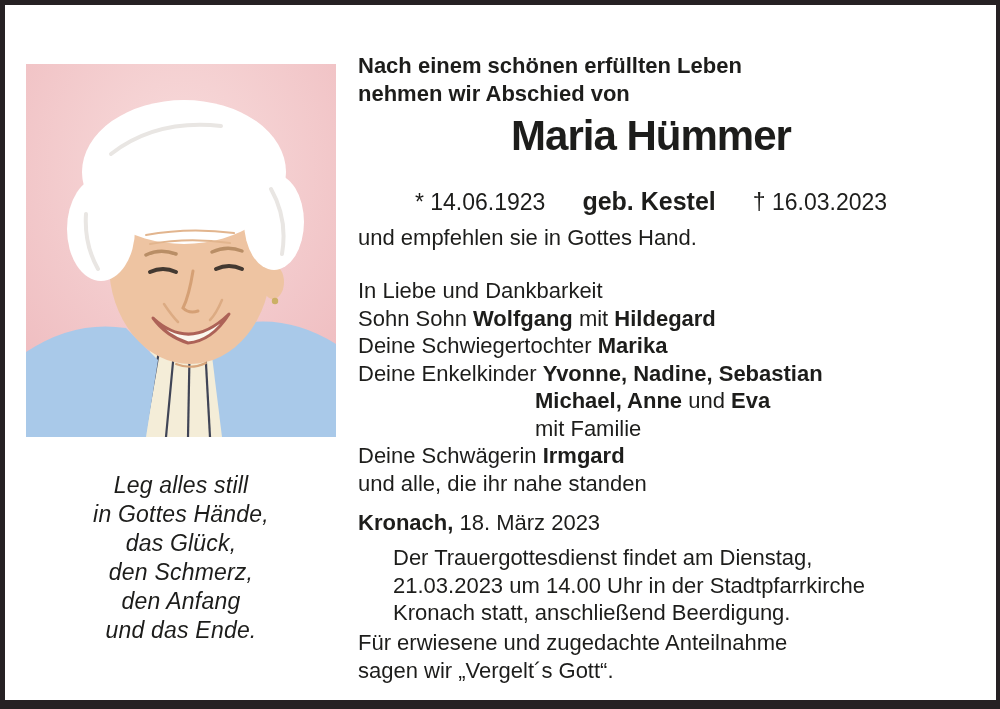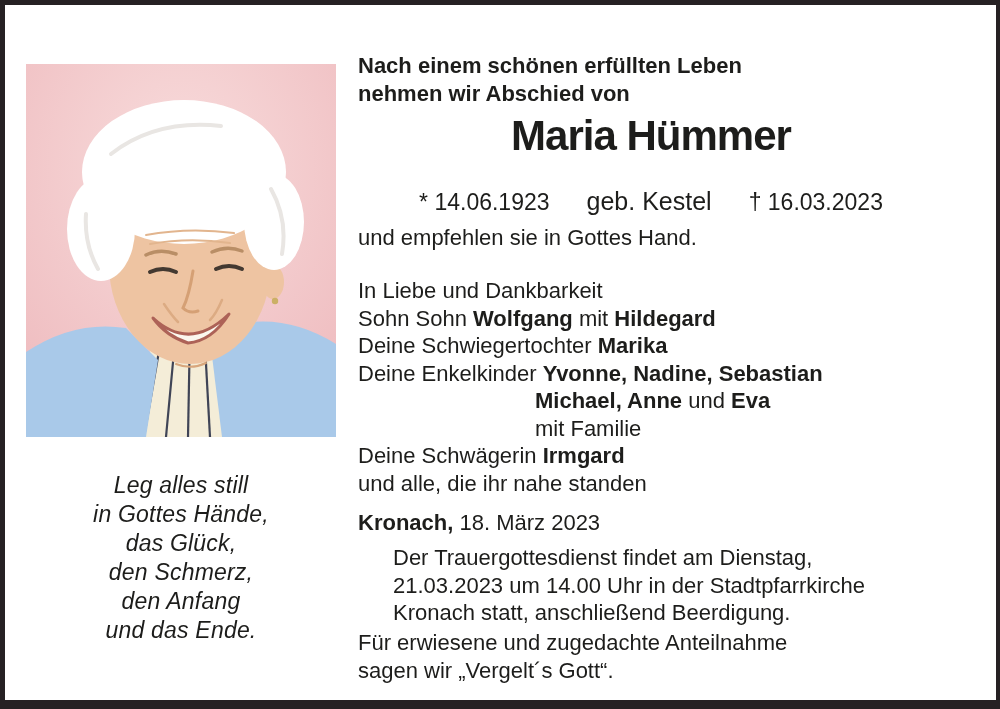--- a/index.html
+++ b/index.html
@@ -35,21 +35,21 @@
   }
   
   .col{position:absolute;left:353px;top:0;width:586px;font-size:22px;line-height:27.5px;}
   .col .abs{position:absolute;left:0;}
   .intro{top:47px;font-weight:bold;}
   .name{
     top:96px;width:100%;text-align:center;margin:0;
     font-size:42px;line-height:70px;font-weight:bold;letter-spacing:-1px;white-space:nowrap;
   }
   .dates{top:183px;width:100%;display:flex;justify-content:center;align-items:baseline;gap:37px;font-size:23px;white-space:nowrap;}
-  .maiden{font-weight:normal;font-size:25px;text-align:center;}
+  .maiden{font-weight:bold;font-size:25px;text-align:center;}
   .commendation{top:219px;}
   .family{top:272px;}
   .ind{padding-left:177px;}
   .b{font-weight:bold;}
   .cityline{top:504px;}
   .service{top:539px;margin-left:35px;}
   .thanks{top:624px;}
 </style>
 </head>
 <body>

